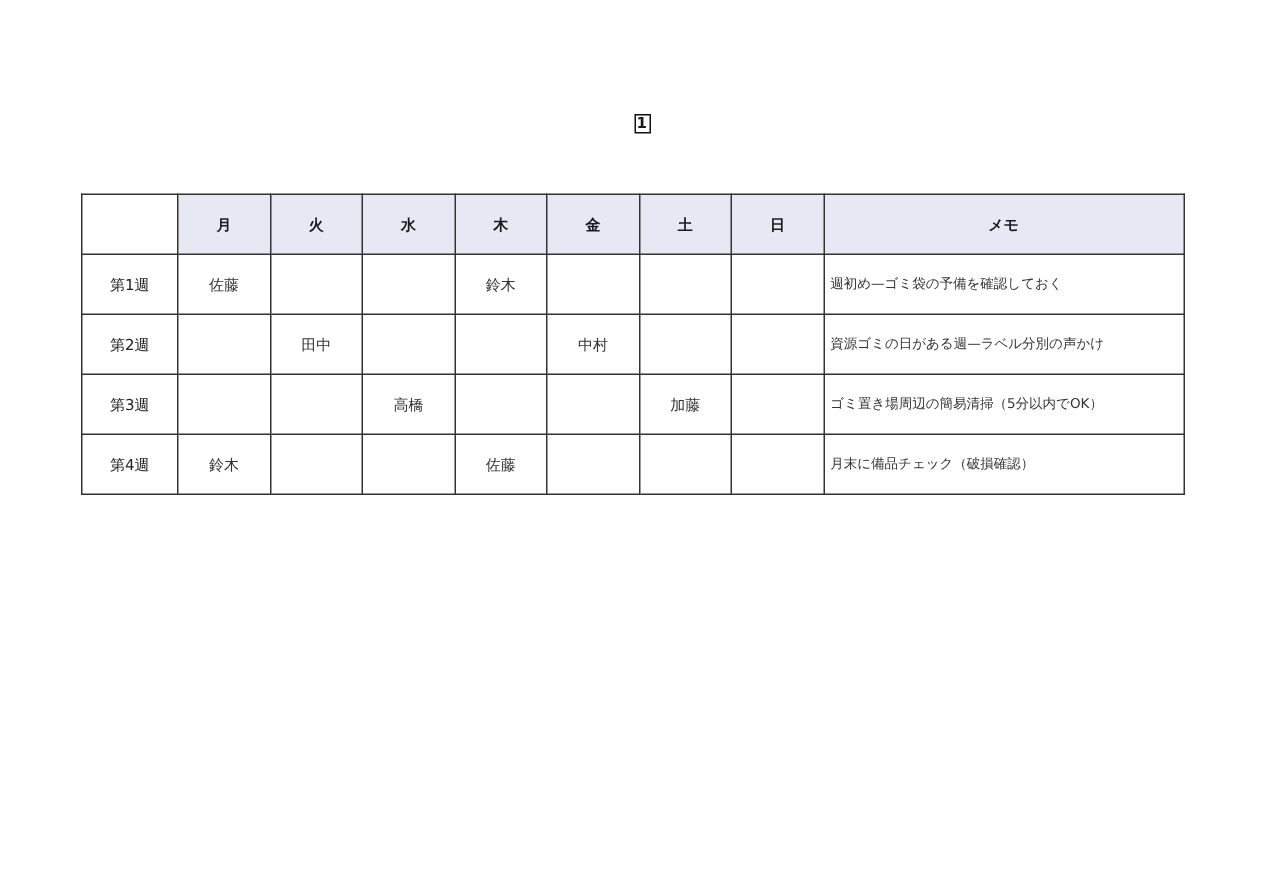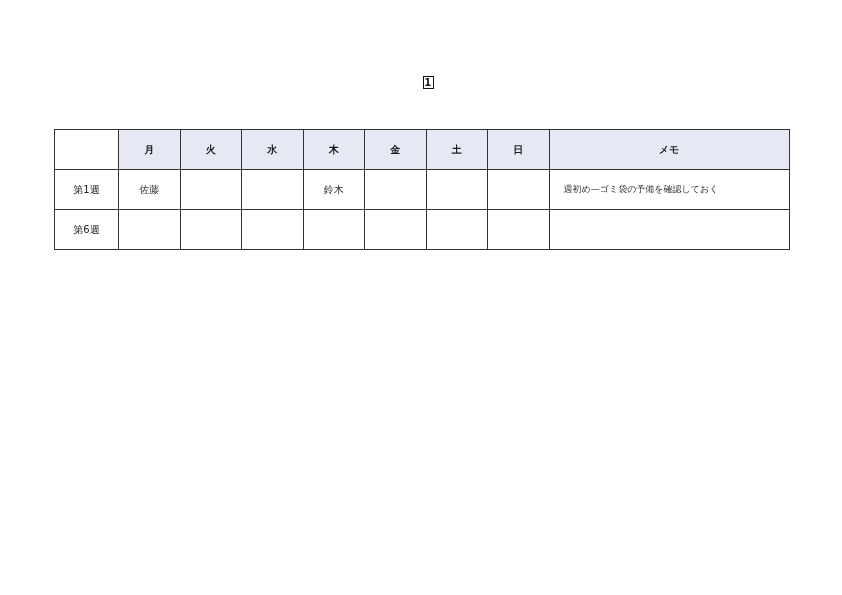--- a/index.html
+++ b/index.html
@@ -69,21 +69,21 @@
     table.grid td.week {
       color: #222;
       margin-left: 35px;
     }
     table.grid td.name {
       color: #333;
       font-family: Liberation Serif, serif;
     }
     table.grid td.memo {
       text-align: left;
-      padding-left: 14px;
+      padding-left: 4px;
       font-size: 9px;
       color: #333;
       white-space: nowrap;
       overflow: hidden;
     }
     col.c-week { width: 64px; }
     col.c-day { width: 61.5px; }
     col.c-memo { width: 240px; }
   </style>
 </head>
@@ -124,24 +124,46 @@
       <td class="name">佐藤</td>
       <td class="name"></td>
       <td class="name"></td>
       <td class="name">鈴木</td>
       <td class="name"></td>
       <td class="name"></td>
       <td class="name"></td>
       <td class="memo">週初め—ゴミ袋の予備を確認しておく</td>
     </tr>
     <tr>
-      <td class="week">第6週</td>
+      <td class="week">第2週</td>
+      <td class="name"></td>
+      <td class="name">田中</td>
+      <td class="name"></td>
+      <td class="name"></td>
+      <td class="name">中村</td>
+      <td class="name"></td>
+      <td class="name"></td>
+      <td class="memo">資源ゴミの日がある週—ラベル分別の声かけ</td>
+    </tr>
+    <tr>
+      <td class="week">第3週</td>
+      <td class="name"></td>
+      <td class="name"></td>
+      <td class="name">高橋</td>
+      <td class="name"></td>
+      <td class="name"></td>
+      <td class="name">加藤</td>
+      <td class="name"></td>
+      <td class="memo">ゴミ置き場周辺の簡易清掃（5分以内でOK）</td>
+    </tr>
+    <tr>
+      <td class="week">第4週</td>
+      <td class="name">鈴木</td>
+      <td class="name"></td>
+      <td class="name"></td>
+      <td class="name">佐藤</td>
       <td class="name"></td>
       <td class="name"></td>
       <td class="name"></td>
-      <td class="name"></td>
-      <td class="name"></td>
-      <td class="name"></td>
-      <td class="name"></td>
-      <td class="memo"></td>
+      <td class="memo">月末に備品チェック（破損確認）</td>
     </tr>
   </tbody>
 </table>
 
 </body></html>

